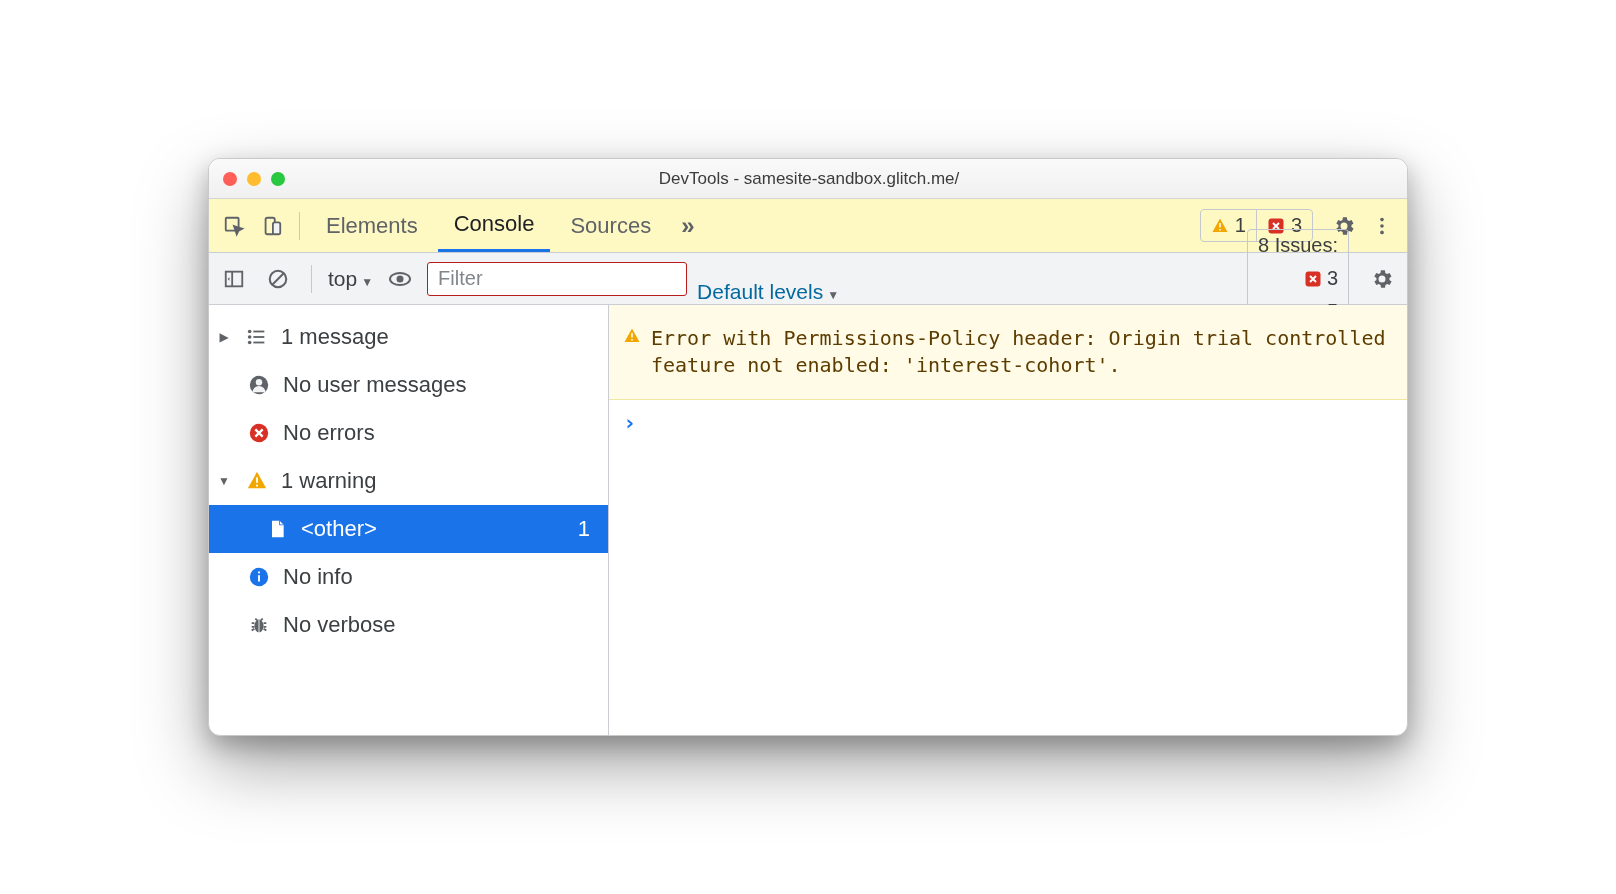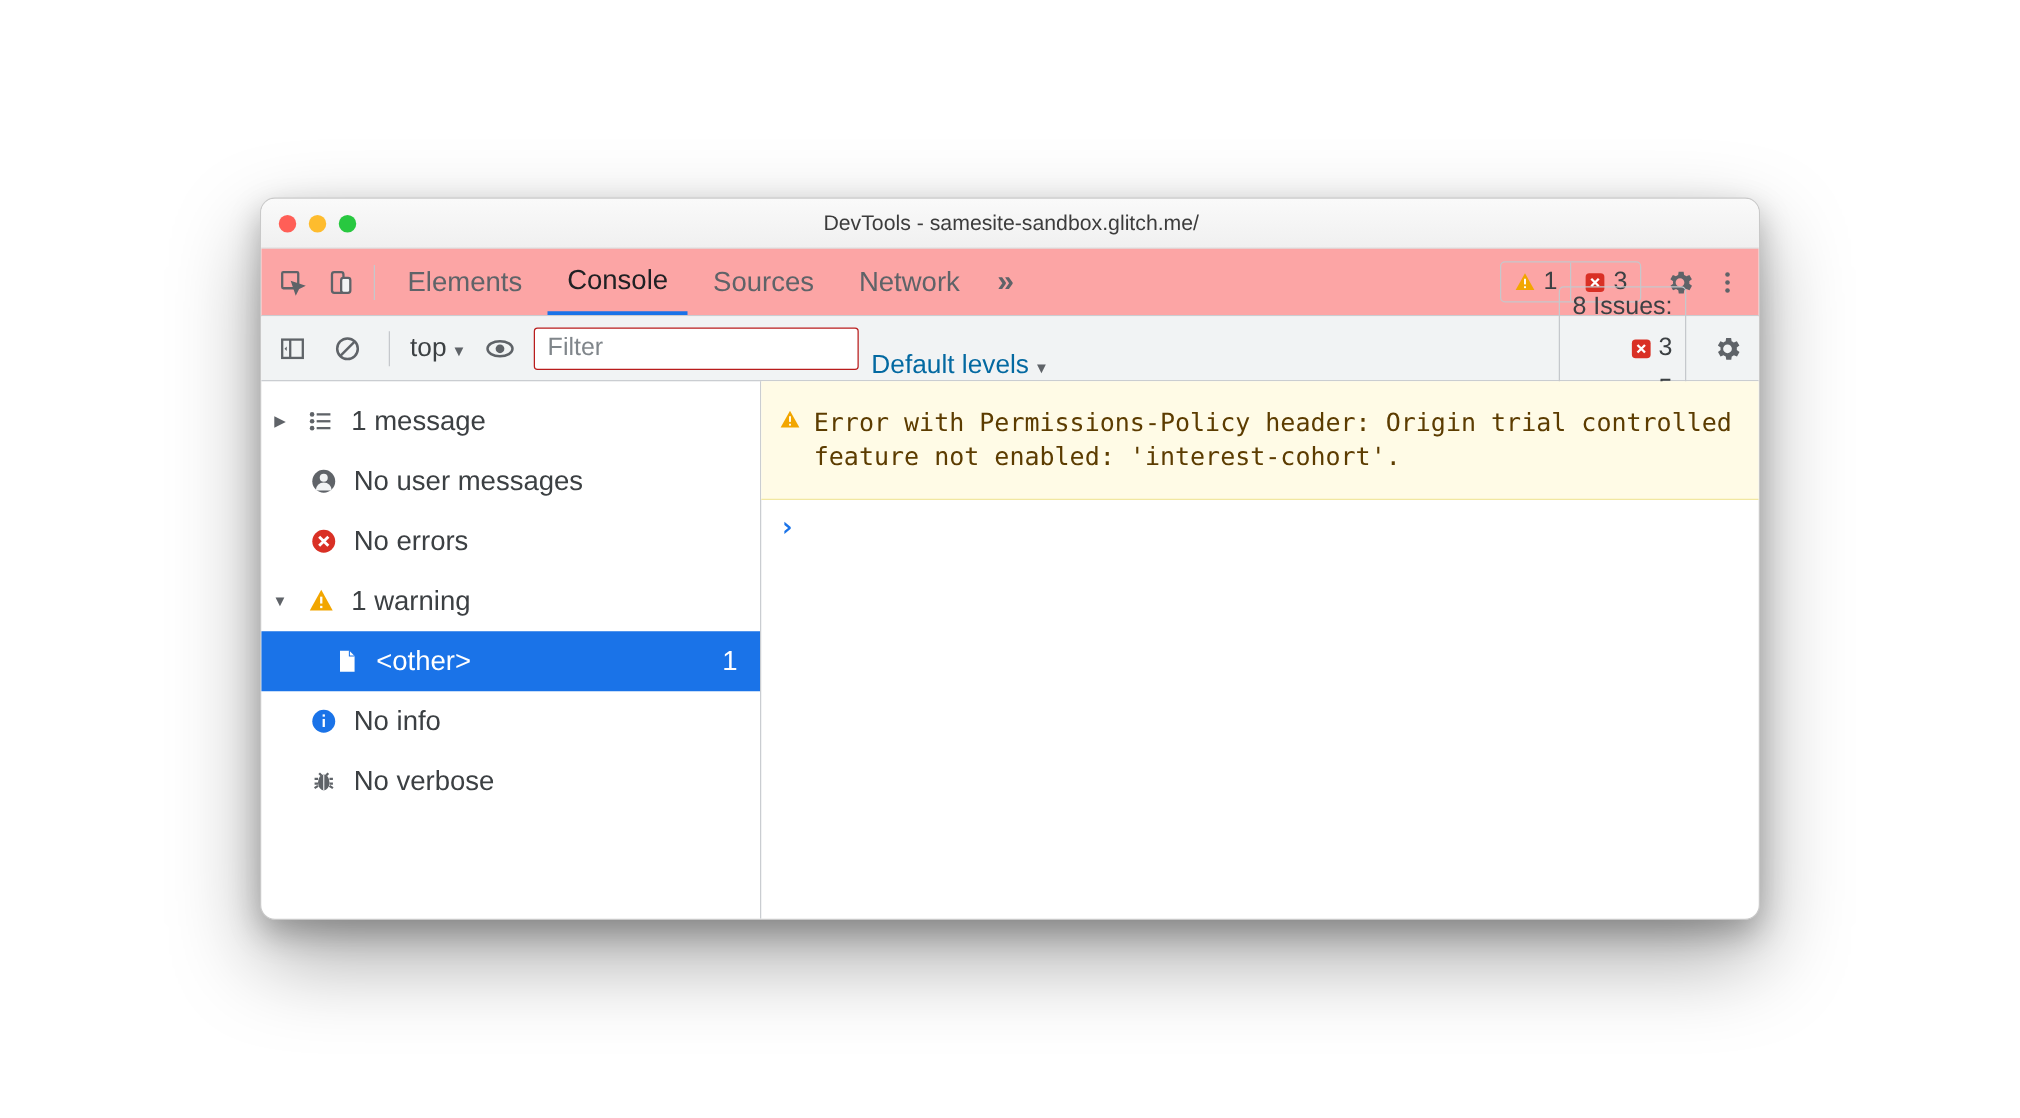--- a/index.html
+++ b/index.html
@@ -31,21 +31,21 @@
   }
   .traffic { display:flex; gap:10px; }
   .dot { width:14px; height:14px; border-radius:50%; }
   .dot.red { background:#ff5f57; }
   .dot.yellow { background:#febc2e; }
   .dot.green { background:#28c840; }
   .title { flex:1; text-align:center; color:#3c3c3c; font-weight:400; margin-left:-60px; }
   
   .tabbar {
     height: 54px;
-    background: #fca5a5;
+    background: #fef9c3;
     border-bottom: 1px solid #cacdd1;
     display:flex;
     align-items:center;
     padding: 0 8px;
     gap: 4px;
     font-size: 22px;
     color:#5f6368;
   }
   .icbtn { width:34px; height:34px; display:flex; align-items:center; justify-content:center; color:#5f6368; cursor:pointer; }
   .divider { width:1px; height:28px; background:#c5c8cc; margin:0 6px; }
@@ -121,21 +121,20 @@
     <div class="icbtn">
       <svg width="22" height="22" viewBox="0 0 24 24" fill="none" stroke="#5f6368" stroke-width="2">
           <rect x="5" y="3" width="10" height="18" rx="2"></rect>
           <rect x="13" y="8" width="8" height="13" rx="2" fill="#f1f3f4"></rect>
         </svg>
     </div>
     <div class="divider"></div>
     <div class="tab">Elements</div>
     <div class="tab active">Console</div>
     <div class="tab">Sources</div>
-    <div class="tab">Network</div>
     <div class="more-tabs">»</div>
     <div class="spacer"></div>
     <div class="badgegroup">
       <div class="badge">
         <svg width="18" height="18" viewBox="0 0 24 24">
             <path d="M12 2 L22 20 H2 Z" fill="#f2a600"></path>
             <rect x="11" y="8" width="2" height="6" fill="#fff"></rect>
             <rect x="11" y="16" width="2" height="2" fill="#fff"></rect>
           </svg>
         <span>1</span>

